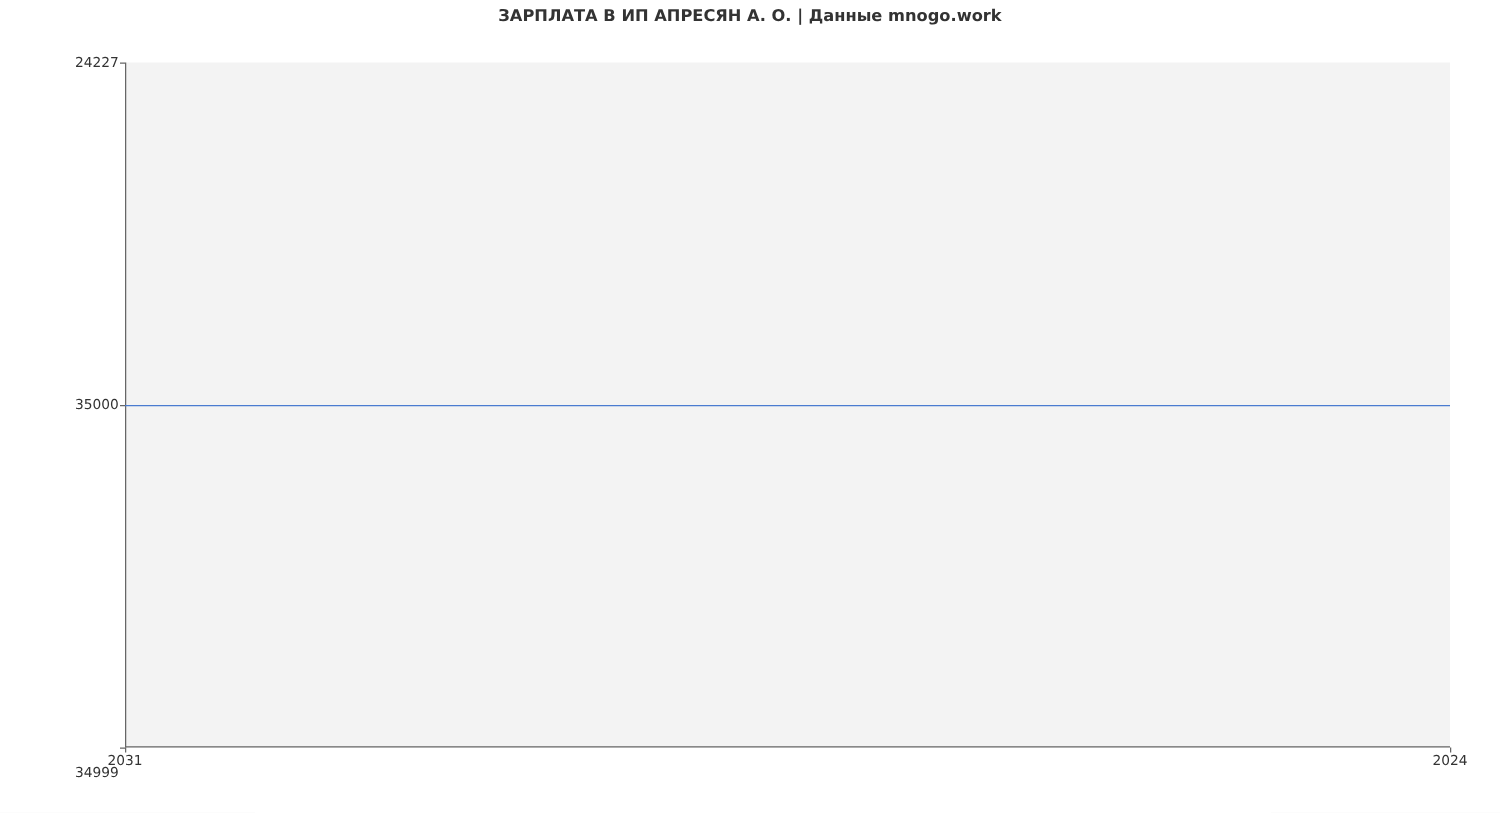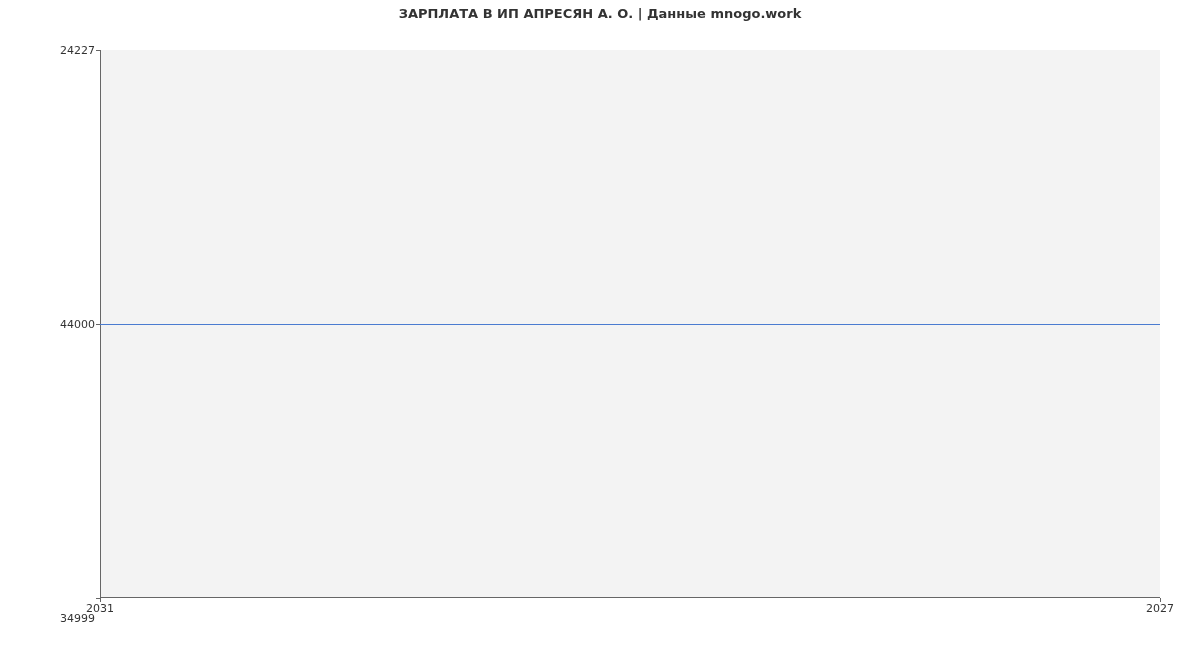--- a/index.html
+++ b/index.html
@@ -78,27 +78,27 @@
 
 <div class="chart">
 
   <div class="title">ЗАРПЛАТА В ИП АПРЕСЯН А. О. | Данные mnogo.work</div>
 
   <div class="plot-area"></div>
 
   <div class="y-tick" style="top:618px;">34999</div>
   <div class="y-tick-mark" style="top:598px;"></div>
 
-  <div class="y-tick" style="top:324px;">44000</div>
+  <div class="y-tick" style="top:324px;">35000</div>
   <div class="y-tick-mark" style="top:324px;"></div>
 
   <div class="y-tick" style="top:50px;">24227</div>
   <div class="y-tick-mark" style="top:50px;"></div>
 
   <div class="x-tick" style="left:100px;">2031</div>
   <div class="x-tick-mark" style="left:100px;"></div>
 
-  <div class="x-tick" style="left:1160px;">2027</div>
+  <div class="x-tick" style="left:1160px;">2024</div>
   <div class="x-tick-mark" style="left:1160px;"></div>
 
   <div class="data-line" style="left:100px; top:324px; width:1060px;"></div>
 
 </div>
 
 </body></html>

